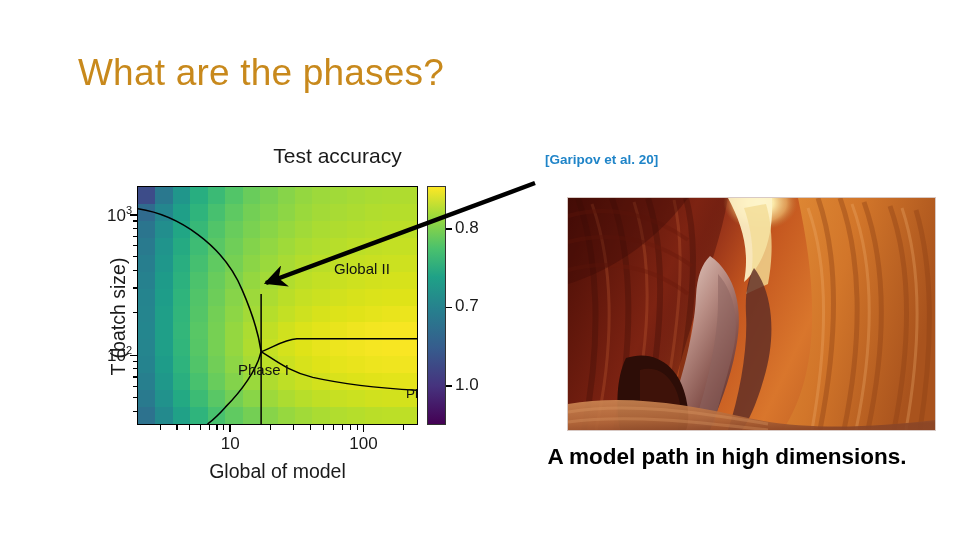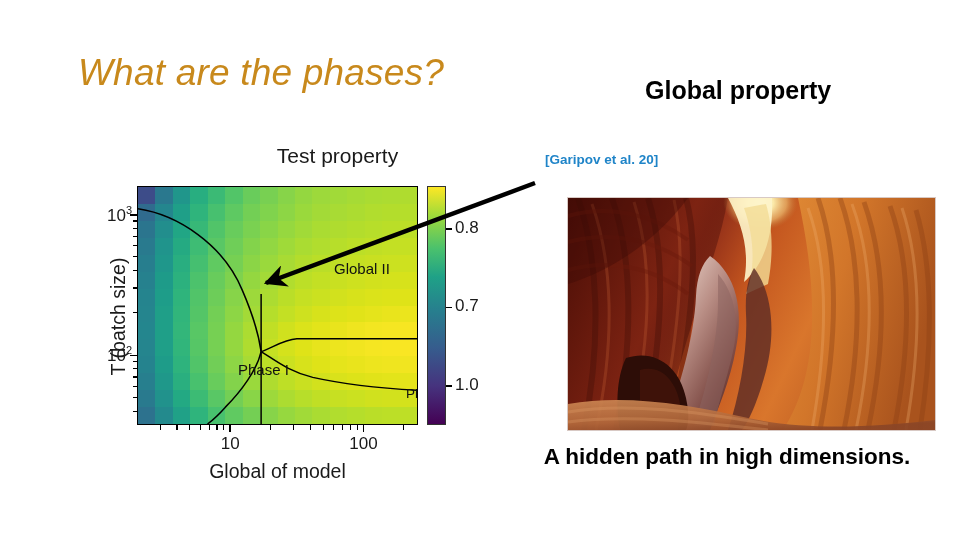--- a/index.html
+++ b/index.html
@@ -5,21 +5,21 @@
   html,body{margin:0;padding:0;background:#ffffff;}
   body{width:980px;height:552px;position:relative;overflow:hidden;
        font-family:"Liberation Sans", sans-serif;}
 
   .slide{position:absolute;inset:0;background:#fff;}
 
   
   #slide-title{
     position:absolute; left:78px; top:52px;
     font-size:37px; font-weight:400; letter-spacing:.2px;
-    color:#c8891c; white-space:nowrap;font-style:italic;
+    color:#c8891c; white-space:nowrap;
   }
 
   
   #global-property{
     position:absolute; left:645px; top:76px;
     font-size:25px; font-weight:700; color:#000; white-space:nowrap;
   }
   #mode-row{
     position:absolute; left:545px; top:152px;
     white-space:nowrap; display:flex; align-items:baseline; gap:7px;
@@ -106,21 +106,21 @@
 </style>
 </head>
 <body>
 
 <div class="slide">
 
   <div id="slide-title">What are the phases?</div>
 
   <div id="figure">
 
-    <div id="fig-title">Test property</div>
+    <div id="fig-title">Test accuracy</div>
 
     <div id="ylabel">T (batch size)</div>
 
     <div class="ytick-lbl" id="ytick-100" style="top: 214.388px;">10<sup>2</sup></div>
     <div class="ytick-lbl" id="ytick-1000" style="top: 73.7143px;">10<sup>3</sup></div>
 
     <div id="ytick-holder">
         <div class="tick ytick-major" style="top: 224.588px;"></div>
         <div class="tick ytick-major" style="top: 83.9143px;"></div>
         <div class="tick ytick-minor" style="top: 280.567px;"></div>
@@ -419,21 +419,20 @@
     <div id="cbar-holder">
         <div class="cbtick" style="top: 255.02px;"></div>
         <div class="cbtick-lbl" style="top: 244.82px;">1.0</div>
         <div class="cbtick" style="top: 176.659px;"></div>
         <div class="cbtick-lbl" style="top: 166.459px;">0.7</div>
         <div class="cbtick" style="top: 98.2984px;"></div>
         <div class="cbtick-lbl" style="top: 88.0984px;">0.8</div>
       </div>
   </div>
 
-  <div id="global-property">Global property</div>
 
   <div id="mode-row">
     <span id="mode-cite">[Garipov et al. 20]</span>
   </div>
 
   <div id="canyon-photo">
     <svg viewBox="0 0 367 232" preserveAspectRatio="none">
       <defs>
         <linearGradient id="bgA" x1="0" y1="0" x2="1" y2="0.3">
           <stop offset="0%" stop-color="#6d1208"></stop>
@@ -527,21 +526,21 @@
       <path d="M0 206 C56 196 120 206 180 220 C236 232 300 230 367 222 L367 232 L0 232 Z" fill="url(#floorG)" opacity="0.9"></path>
       <g opacity="0.3" fill="none" stroke="#e2a06a" stroke-width="3">
         <path d="M0 214 C60 204 130 214 200 226"></path>
         <path d="M0 224 C60 216 130 224 200 232"></path>
       </g>
 
       <path d="M0 0 L120 0 C90 40 50 70 0 86 Z" fill="#3a0a05" opacity="0.35"></path>
     </svg>
   </div>
 
-  <div id="bottom-caption">A hidden path in high dimensions.</div>
+  <div id="bottom-caption">A model path in high dimensions.</div>
 
   <svg id="arrow-layer" viewBox="0 0 980 552">
     <defs>
       <marker id="ah" viewBox="0 0 10 10" refX="9" refY="5" markerWidth="5" markerHeight="5" orient="auto-start-reverse">
         <path d="M 0 0 L 10 5 L 0 10 L 3 5 Z" fill="#000"></path>
       </marker>
     </defs>
     <line id="arrow-line" x1="535" y1="183" x2="266" y2="283" stroke="#000" stroke-width="4.5" marker-end="url(#ah)"></line>
   </svg>
 

